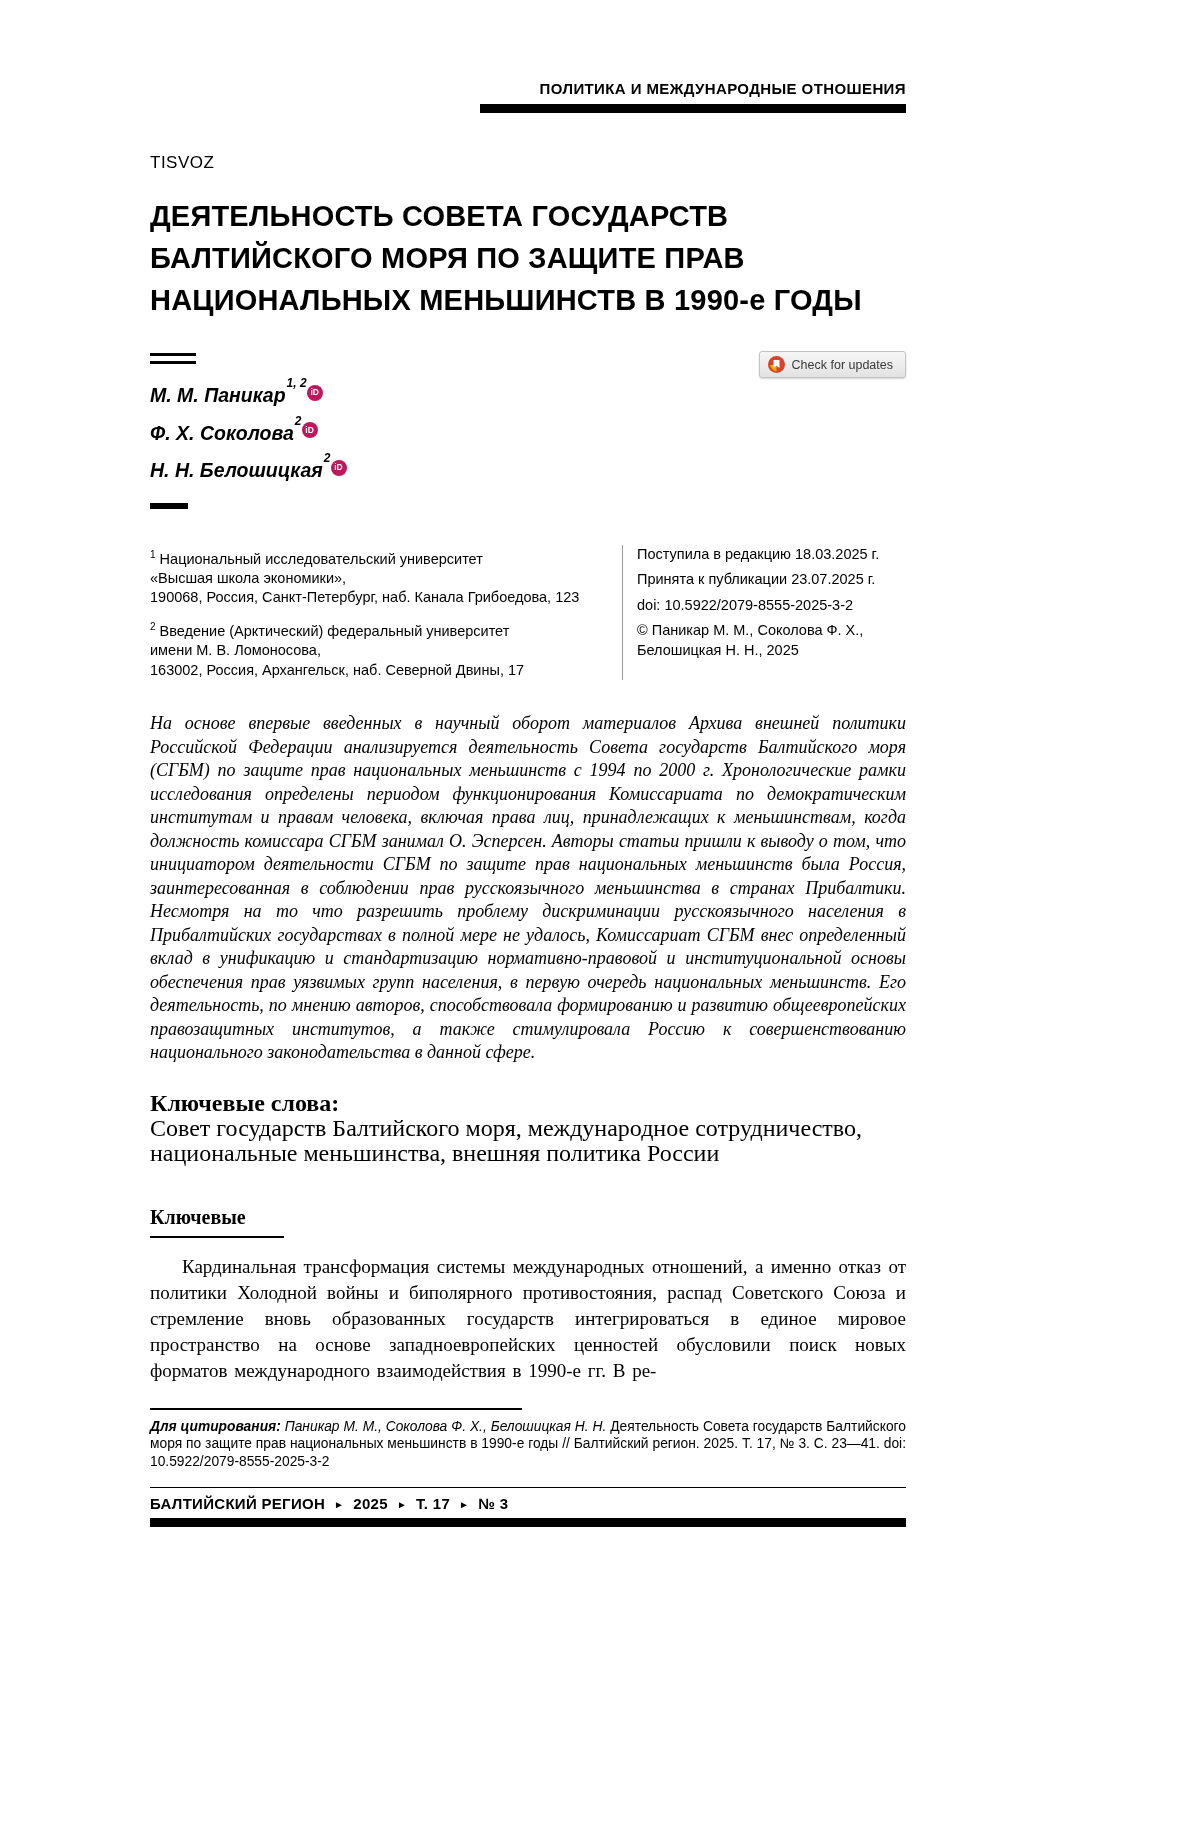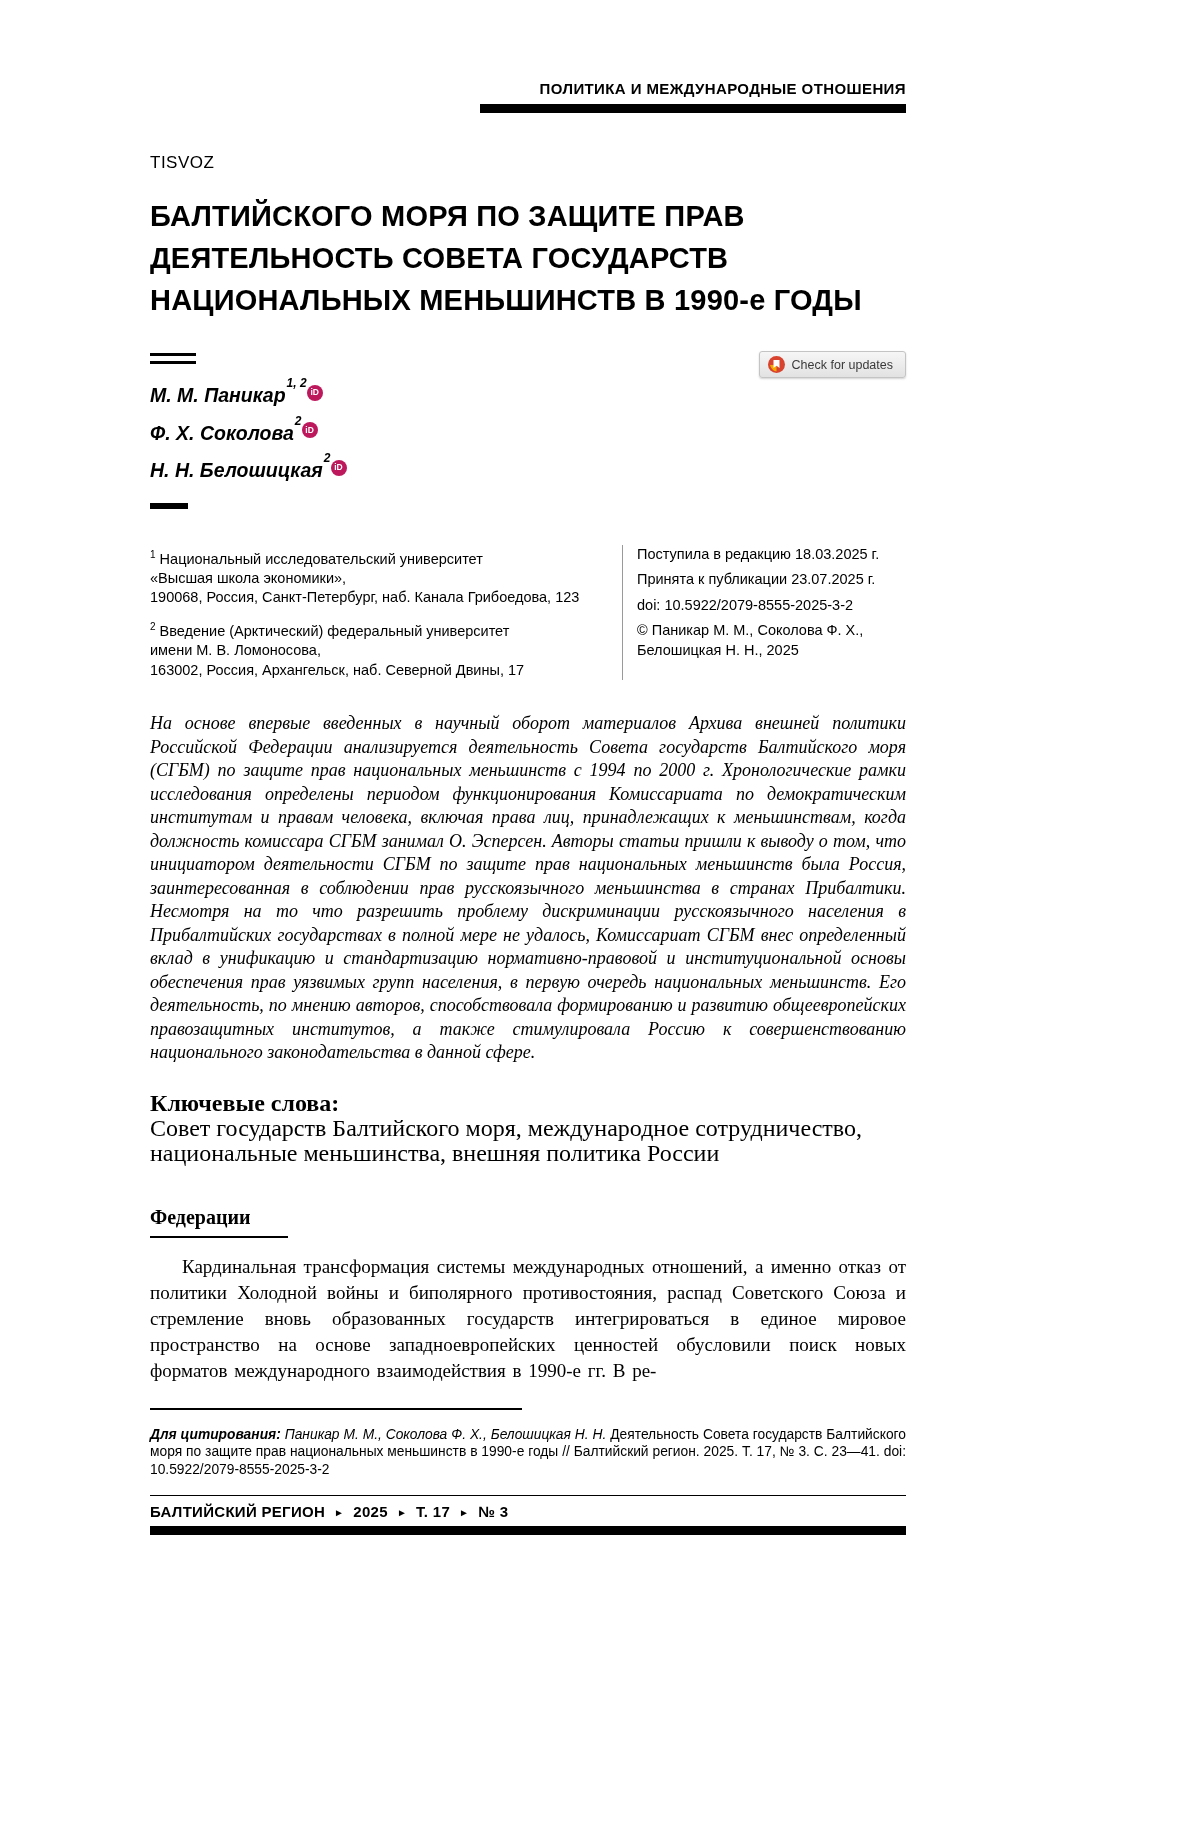--- a/index.html
+++ b/index.html
@@ -45,21 +45,21 @@
   .keywords .kw-label { font-weight:bold; display:block; }
 
   .section-heading-wrap { margin-top:40px; }
   .section-heading { font-family:"Liberation Serif", serif; font-weight:bold; font-size:20px;
     display:inline-block; border-bottom:2px solid #000; padding:0 38px 7px 0; }
 
   .body-text { margin-top:16px; font-family:"Liberation Serif", serif; font-size:19px;
     line-height:26px; text-align:justify; text-indent:32px; word-spacing:2px; }
 
   .footnote-rule { margin-top:24px; width:372px; height:2px; background:#000; }
-  .citation { margin-top:16px; font-size:13.8px; line-height:17.5px; text-align:justify; }
+  .citation { margin-top:8px; font-size:13.8px; line-height:17.5px; text-align:justify; }
   .citation .cit-label { font-weight:bold; font-style:italic; }
   .citation .cit-authors { font-style:italic; }
 
   .footer-rule { margin-top:17px; height:1px; background:#000; }
   .footer-line { margin:7px 0 6px 0; font-size:15px; font-weight:bold; display:flex;
     align-items:center; gap:9px; letter-spacing:0.3px; }
   .footer-arrow { font-size:10px; position:relative; top:0.5px; }
   .footer-bar { height:9px; background:#000; }
 </style>
 </head>
@@ -69,22 +69,22 @@
   <div class="content">
 
     <header>
       <div class="running-head">ПОЛИТИКА И МЕЖДУНАРОДНЫЕ ОТНОШЕНИЯ</div>
       <div class="head-bar"></div>
     </header>
 
     <div class="article-code">TISVOZ</div>
 
     <h1 class="title">
+      <div class="title-line">ДЕЯТЕЛЬНОСТЬ СОВЕТА ГОСУДАРСТВ</div>
       <div class="title-line">БАЛТИЙСКОГО МОРЯ ПО ЗАЩИТЕ ПРАВ</div>
-      <div class="title-line">ДЕЯТЕЛЬНОСТЬ СОВЕТА ГОСУДАРСТВ</div>
       <div class="title-line">НАЦИОНАЛЬНЫХ МЕНЬШИНСТВ В 1990-е ГОДЫ</div>
     </h1>
 
     <section class="byline-block">
       <div class="dash-double">
         <div class="bar"></div>
         <div class="bar"></div>
       </div>
 
       <a class="check-badge">
@@ -142,21 +142,21 @@
     </section>
 
     <p class="abstract">На основе впервые введенных в научный оборот материалов Архива внешней политики Российской Федерации анализируется деятельность Совета государств Балтийского моря (СГБМ) по защите прав национальных меньшинств с 1994 по 2000 г. Хронологические рамки исследования определены периодом функционирования Комиссариата по демократическим институтам и правам человека, включая права лиц, принадлежащих к меньшинствам, когда должность комиссара СГБМ занимал О. Эсперсен. Авторы статьи пришли к выводу о том, что инициатором деятельности СГБМ по защите прав национальных меньшинств была Россия, заинтересованная в соблюдении прав русскоязычного меньшинства в странах Прибалтики. Несмотря на то что разрешить проблему дискриминации русскоязычного населения в Прибалтийских государствах в полной мере не удалось, Комиссариат СГБМ внес определенный вклад в унификацию и стандартизацию нормативно-правовой и институциональной основы обеспечения прав уязвимых групп населения, в первую очередь национальных меньшинств. Его деятельность, по мнению авторов, способствовала формированию и развитию общеевропейских правозащитных институтов, а также стимулировала Россию к совершенствованию национального законодательства в данной сфере.</p>
 
     <div class="keywords">
       <span class="kw-label">Ключевые слова:</span>
       <span>Совет государств Балтийского моря, международное сотрудничество, национальные меньшинства, внешняя политика России</span>
     </div>
 
     <div class="section-heading-wrap">
-      <h2 class="section-heading">Федерации</h2>
+      <h2 class="section-heading">Ключевые</h2>
     </div>
 
     <p class="body-text">Кардинальная трансформация системы международных отношений, а именно отказ от политики Холодной войны и биполярного противостояния, распад Советского Союза и стремление вновь образованных государств интегрироваться в единое мировое пространство на основе западноевропейских ценностей обусловили поиск новых форматов международного взаимодействия в 1990-е гг. В ре-</p>
 
     <div class="footnote-rule"></div>
     <p class="citation">
       <span class="cit-label">Для цитирования:</span>
       <span class="cit-authors">Паникар М. М., Соколова Ф. Х., Белошицкая Н. Н.</span>
       <span>Деятельность Совета государств Балтийского моря по защите прав национальных меньшинств в 1990-е годы // Балтийский регион. 2025. Т. 17, № 3. С. 23—41. doi: 10.5922/2079-8555-2025-3-2</span>
     </p>

